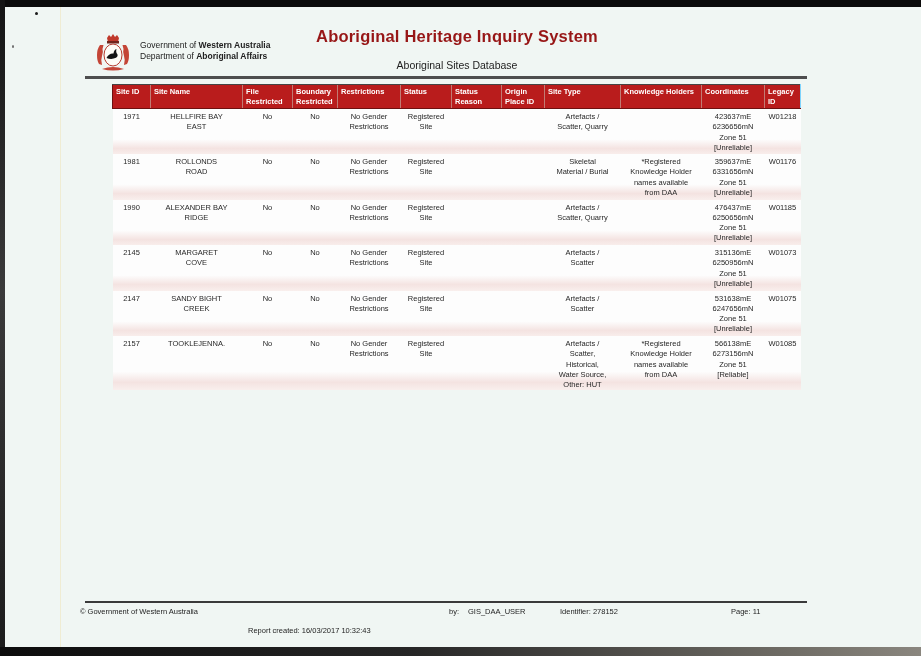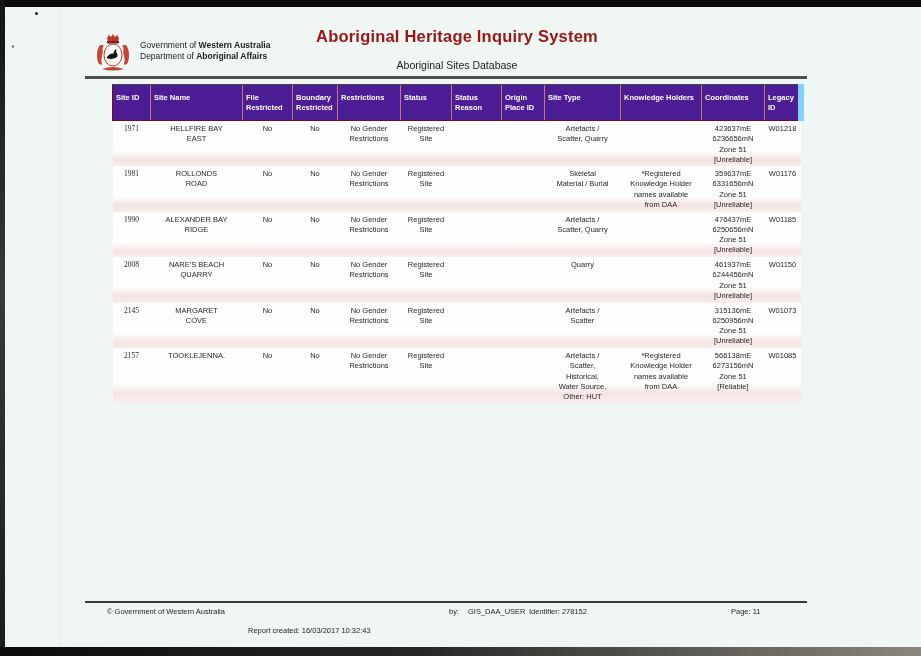--- a/index.html
+++ b/index.html
@@ -40,50 +40,50 @@
   .doc-subtitle {
     position:absolute; left:113px; top:59px; width:688px;
     text-align:center; font-size:10.5px; color:#1d1d1d;
   }
   .rule-top { position:absolute; left:85px; top:76px; width:722px; height:2.5px; background:#4e4e4e; }
 
   
   .report-table-wrap { position:absolute; left:112px; top:84px; width:689px; }
   table { width:100%; border-collapse:collapse; table-layout:fixed; }
   thead th {
-    background:#4c1d95; color:#ffffff;
+    background:#b91c1c; color:#ffffff;
     font-size:7.5px; font-weight:bold; line-height:9.5px;
     text-align:left; vertical-align:top;
-    padding:8px 3px; height:23px;
+    padding:2px 3px; height:23px;
     border-left:1px solid #c27b74;
     border-top:1.5px solid #454545;
     border-bottom:1px solid #6e1010;
   }
   thead th:first-child { border-left:1px solid #6e1010; }
-  thead th:last-child { border-right:6px solid #7dd3fc; }
+  thead th:last-child { border-right:1px solid #7dd3fc; }
   tbody td {
     font-size:7.5px; line-height:10.3px; color:#282828;
     text-align:center; vertical-align:top;
     padding:3px 2px 0 2px;
     white-space:pre-line;
   }
   tbody tr {
     height:45.5px;
     background:linear-gradient(180deg,#fdfdfd 0%,#fdfdfd 66%,#f4e3e1 86%,#f9efed 100%);
   }
-  td.c-siteid { text-align:center;font-family:Liberation Serif, serif; }
+  td.c-siteid { text-align:center; }
 
   
   .rule-bottom { position:absolute; left:85px; top:601px; width:722px; height:2px; background:#3a3a3a; }
   .footer-item { position:absolute; top:607px; font-size:7.5px; color:#1e1e1e; white-space:nowrap; }
-  .f-copy { left:107px; }
+  .f-copy { left:80px; }
   .f-report { left:248px;margin-top:19px; }
   .f-bylabel { left:449px; }
   .f-byvalue { left:468px; }
-  .f-ident { left:529px; }
+  .f-ident { left:560px; }
   .f-page { left:731px; }
 </style>
 </head>
 <body>
 
 <div class="paper"></div>
 <div class="fold-line"></div>
 <div class="bar-left"></div>
 <div class="bar-bottom"></div>
 <div class="speck1"></div>
@@ -210,40 +210,20 @@
     <td>Artefacts /
 Scatter, Quarry</td>
     <td></td>
     <td>476437mE
 6250656mN
 Zone 51
 [Unreliable]</td>
     <td>W01185</td>
   </tr>
 
-  <tr class="data-row">
-    <td class="c-siteid">2008</td>
-    <td>NARE'S BEACH
-QUARRY</td>
-    <td>No</td>
-    <td>No</td>
-    <td>No Gender
-Restrictions</td>
-    <td>Registered
-Site</td>
-    <td></td>
-    <td></td>
-    <td>Quarry</td>
-    <td></td>
-    <td>461937mE
-6244456mN
-Zone 51
-[Unreliable]</td>
-    <td>W01150</td>
-  </tr>
 
   <tr class="data-row">
     <td class="c-siteid">2145</td>
     <td>MARGARET
 COVE</td>
     <td>No</td>
     <td>No</td>
     <td>No Gender
 Restrictions</td>
     <td>Registered
@@ -254,20 +234,41 @@
 Scatter</td>
     <td></td>
     <td>315136mE
 6250956mN
 Zone 51
 [Unreliable]</td>
     <td>W01073</td>
   </tr>
 
 
+  <tr class="data-row">
+    <td class="c-siteid">2147</td>
+    <td>SANDY BIGHT
+CREEK</td>
+    <td>No</td>
+    <td>No</td>
+    <td>No Gender
+Restrictions</td>
+    <td>Registered
+Site</td>
+    <td></td>
+    <td></td>
+    <td>Artefacts /
+Scatter</td>
+    <td></td>
+    <td>531638mE
+6247656mN
+Zone 51
+[Unreliable]</td>
+    <td>W01075</td>
+  </tr>
 
   <tr class="data-row">
     <td class="c-siteid">2157</td>
     <td>TOOKLEJENNA.</td>
     <td>No</td>
     <td>No</td>
     <td>No Gender
 Restrictions</td>
     <td>Registered
 Site</td>

